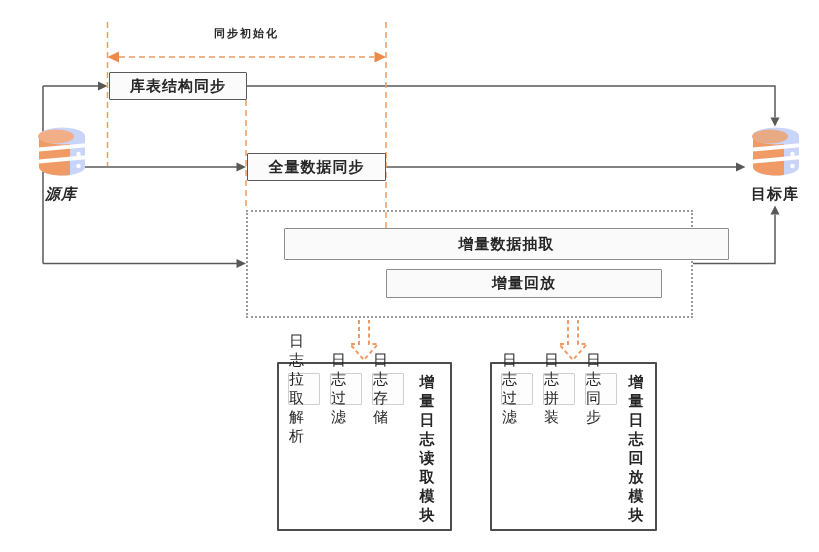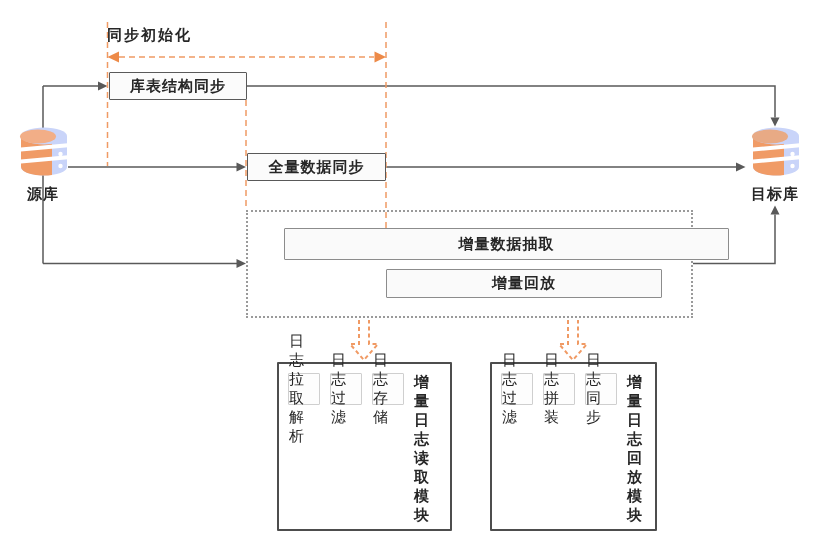--- a/index.html
+++ b/index.html
@@ -9,35 +9,35 @@
   }
   .layer{position:absolute;left:0;top:0;width:819px;height:552px;pointer-events:none;}
   .abs{position:absolute;box-sizing:border-box;}
   .step{
     background:#FBFBFB;border:1px solid #595959;display:flex;align-items:center;justify-content:center;
     font-size:15px;font-weight:600;letter-spacing:1px;color:#262626;border-radius:1px;
   }
   .step.light{border-color:#8C8C8C;background:#FAFAFA;}
   .dotted-box{border:2px dotted #9A9A9A;background:transparent;}
   .phase-label{
-    font-size:15px;font-weight:600;letter-spacing:2px;color:#262626;font-family:Liberation Mono, monospace;
+    text-align:center;font-size:11px;font-weight:600;letter-spacing:2px;color:#262626;font-family:Liberation Mono, monospace;
   }
   .db{display:flex;flex-direction:column;align-items:center;width:60px;}
   .db-label{margin-top:7px;font-size:15px;font-weight:700;letter-spacing:1px;color:#262626;white-space:nowrap;}
   .module{
     border:2px solid #4D4D4D;background:#ffffff;display:flex;flex-direction:row;
     padding:9px 9px 12px 9px;gap:10px;border-radius:1px;
   }
   .module-item{
     height:30px;flex:0 0 30px;background:#FDFDFD;border:1px solid #CFCFCF;border-radius:1px;
     display:flex;align-items:center;justify-content:center;font-size:15px;font-weight:500;
     letter-spacing:1px;color:#262626;
   }
   .module-title{
-    margin-top:auto;text-align:left;font-size:15px;font-weight:700;letter-spacing:1px;color:#262626;
+    margin-top:auto;text-align:center;font-size:15px;font-weight:700;letter-spacing:1px;color:#262626;
   }
 </style>
 </head>
 <body>
 
 <div class="canvas">
 
   <svg class="layer" width="819" height="552" viewBox="0 0 819 552">
 
     <g stroke="#595959" stroke-width="1.5" fill="none">
@@ -70,21 +70,21 @@
     </g>
 
     <g stroke="#F09A64" stroke-width="2" fill="none" stroke-dasharray="4 3">
       <path d="M359,320 V344 H350 L364,360 L378,344 H369 V320"></path>
       <path d="M568,320 V344 H559 L573,360 L587,344 H578 V320"></path>
     </g>
   </svg>
 
   <div class="abs phase-label" style="left:107px;top:26px;width:279px;">同步初始化</div>
 
-  <div class="abs db" style="left:13px;top:126px;">
+  <div class="abs db" style="left:31px;top:126px;font-style:italic;">
     <svg width="54" height="52" viewBox="0 0 54 52">
       <path d="M5 10 V41 a23 8.5 0 0 0 46 0 V10 Z" fill="#C9D4F9"></path>
       <path d="M5 10 V41 a23 8.5 0 0 0 31 8 V14 Z" fill="#F09B66"></path>
       <ellipse cx="28" cy="10" rx="23" ry="8.5" fill="#C9D4F9"></ellipse>
       <ellipse cx="22" cy="10.5" rx="18" ry="7" fill="#F2AE87"></ellipse>
       <g fill="#ffffff">
         <rect x="0" y="19.5" width="54" height="4" rx="2" transform="rotate(-5 27 21.5)"></rect>
         <rect x="0" y="31.5" width="54" height="4" rx="2" transform="rotate(-5 27 33.5)"></rect>
         <circle cx="44.5" cy="28" r="2.2"></circle>
         <circle cx="44.5" cy="40" r="2.2"></circle>

